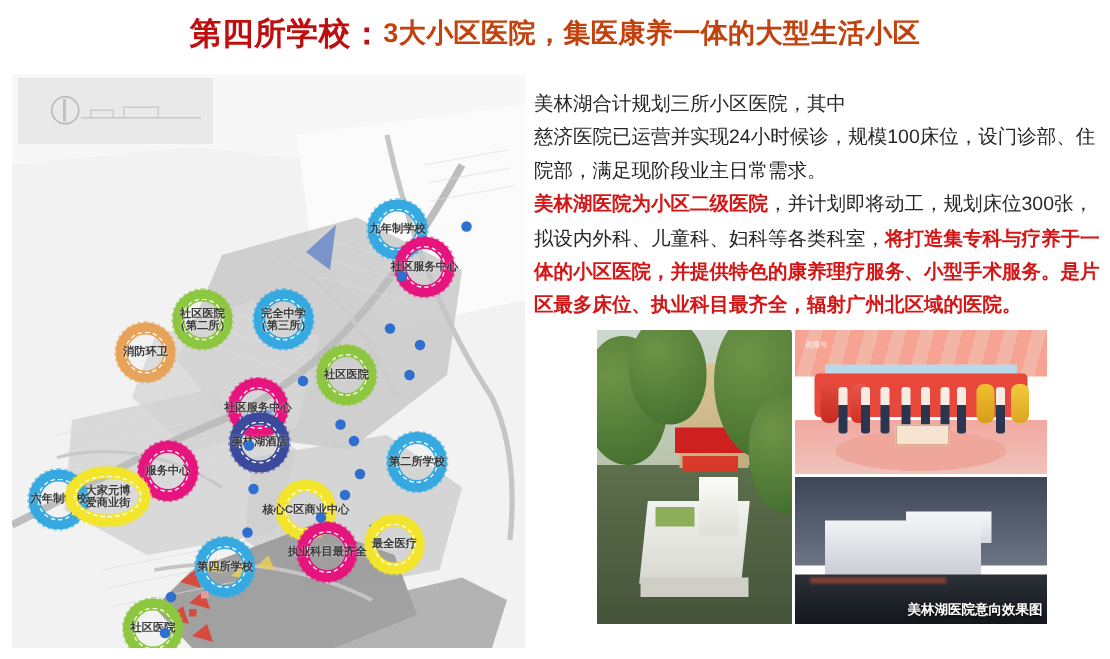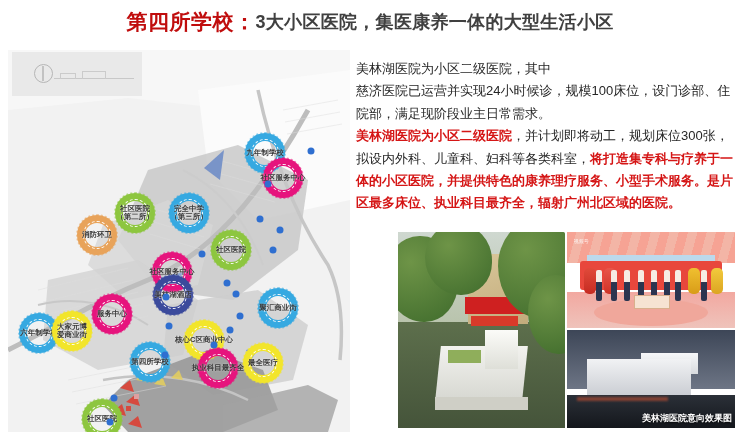--- a/index.html
+++ b/index.html
@@ -15,21 +15,21 @@
   
   #title-bar{
     position:absolute;left:0;top:8px;width:740px;height:34px;
     text-align:center;white-space:nowrap;
   }
   .title-red{
     font-size:21px;font-weight:bold;color:#c00d0d;letter-spacing:.5px;
     vertical-align:middle;
   }
   .title-blue{
-    font-size:18px;font-weight:bold;color:#404040;letter-spacing:.3px;
+    font-size:18px;font-weight:bold;color:#c2410c;letter-spacing:.3px;
     vertical-align:middle;
     text-align:center;
   }
 
   
   #map-panel{
     position:absolute;left:8px;top:50px;width:342px;height:382px;
     background:#f4f4f4;overflow:hidden;
   }
   #map-canvas{position:absolute;inset:0;}
@@ -92,21 +92,21 @@
   
   #text-block{
     position:absolute;left:356px;top:58px;width:382px;
     font-size:13px;line-height:22.4px;color:#262626;
   }
   #text-block p{margin:0;}
   .em-red{color:#d51616;font-weight:bold;}
 
   
   #photo-grid{
-    position:absolute;left:398px;top:232px;width:337px;height:196px;
+    position:absolute;left:398px;top:220px;width:300px;height:196px;
     display:flex;gap:2px;background:#ffffff;
   }
   .photo{position:relative;overflow:hidden;}
   #photo-left{width:167px;height:196px;}
   #photo-right-col{width:168px;height:196px;display:flex;flex-direction:column;gap:2px;}
   #photo-tr{width:168px;height:96px;}
   #photo-br{width:168px;height:98px;}
 
   
   #photo-left .sky{position:absolute;left:0;top:0;width:100%;height:46%;
@@ -257,37 +257,37 @@
         <div class="pin-label">美林湖酒店</div>
       </div>
       <div class="pin" style="left: 104px; top: 264px; color: rgb(230, 20, 125);">
         <div class="ring"></div>
         <div class="pin-label">服务中心</div>
       </div>
       <div class="pin" style="left: 31px; top: 283px; color: rgb(54, 169, 225);">
         <div class="ring"></div>
         <div class="pin-label">六年制学校</div>
       </div>
-      <div class="pin" style="left: 64px; top: 281px; color: rgb(242, 229, 43);">
+      <div class="pin" style="left: 64px; top: 281px; color: rgb(242, 229, 43); padding-left: 17px;">
         <div class="ring"></div>
         <div class="pin-label two">大家元博<br>爱商业街</div>
       </div>
       <div class="pin" style="left: 270px; top: 258px; color: rgb(54, 169, 225);">
         <div class="ring"></div>
-        <div class="pin-label">聚汇商业街</div>
+        <div class="pin-label">第二所学校</div>
       </div>
       <div class="pin" style="left: 196px; top: 290px; color: rgb(242, 229, 43);">
         <div class="ring"></div>
         <div class="pin-label">核心C区商业中心</div>
       </div>
       <div class="pin" style="left: 255px; top: 313px; color: rgb(242, 229, 43);">
         <div class="ring"></div>
         <div class="pin-label">最全医疗</div>
       </div>
-      <div class="pin" style="left: 142px; top: 312px; color: rgb(54, 169, 225);">
+      <div class="pin" style="left: 142px; top: 328px; color: rgb(54, 169, 225);">
         <div class="ring"></div>
         <div class="pin-label">第四所学校</div>
       </div>
       <div class="pin" style="left: 210px; top: 318px; color: rgb(230, 20, 125);">
         <div class="ring"></div>
         <div class="pin-label">执业科目最齐全</div>
       </div>
       <div class="pin" style="left: 94px; top: 369px; color: rgb(141, 198, 63);">
         <div class="ring"></div>
         <div class="pin-label">社区医院</div>
@@ -307,21 +307,21 @@
       <div class="dot" style="left: 222px; top: 280px;"></div>
       <div class="dot" style="left: 161px; top: 276px;"></div>
       <div class="dot" style="left: 206px; top: 295px;"></div>
       <div class="dot" style="left: 157px; top: 305px;"></div>
       <div class="dot" style="left: 106px; top: 348px;"></div>
       <div class="dot" style="left: 102px; top: 372px;"></div>
     </div>
 </div>
 
 <div id="text-block">
-  <p>美林湖医院为小区二级医院，其中</p>
+  <p>美林湖合计规划三所小区医院，其中</p>
   <p>慈济医院已运营并实现24小时候诊，规模100床位，设门诊部、住院部，满足现阶段业主日常需求。</p>
   <p><span class="em-red">美林湖医院为小区二级医院</span><span>，并计划即将动工，规划床位300张，拟设内外科、儿童科、妇科等各类科室，</span><span class="em-red">将打造集专科与疗养于一体的小区医院，并提供特色的康养理疗服务、小型手术服务。是片区最多床位、执业科目最齐全，辐射广州北区域的医院。</span></p>
 </div>
 
 <div id="photo-grid">
 
   <div class="photo" id="photo-left">
     <div class="sky"></div>
     <div class="ground"></div>
     <div class="building"></div>

